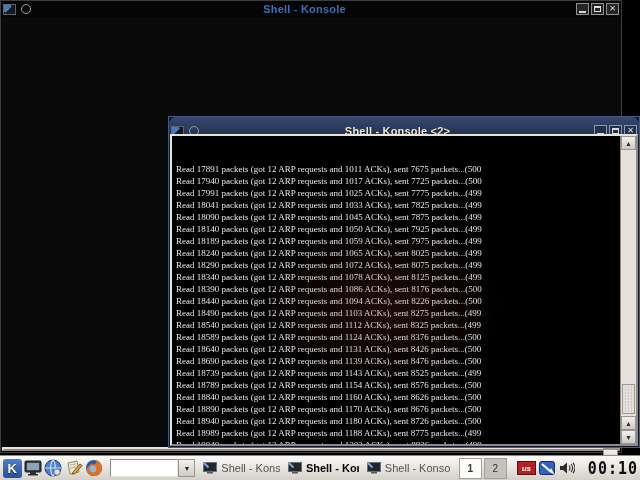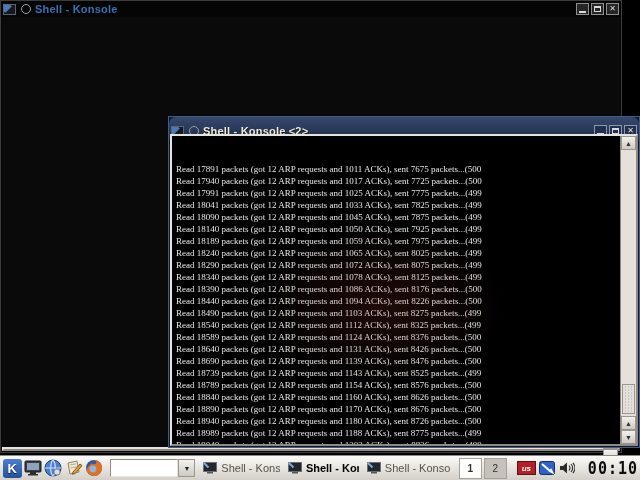--- a/index.html
+++ b/index.html
@@ -2,21 +2,21 @@
 <html><head>
 <meta charset="utf-8">
 <style>
   html,body{margin:0;padding:0;background:#000;}
   .screen{position:relative;width:640px;height:480px;overflow:hidden;background:#000;
           font-family:"Liberation Sans",sans-serif;}
 
   
   .window{position:absolute;box-sizing:border-box;}
   .titlebar{display:flex;align-items:center;height:16px;padding:0 2px;box-sizing:border-box;}
-  .tb-title{flex:1;font-weight:bold;font-size:11px;letter-spacing:.2px;
+  .tb-title{flex:1;text-align:center;font-weight:bold;font-size:11px;letter-spacing:.2px;
             white-space:nowrap;overflow:hidden;}
   .tb-btn{width:13px;height:12px;margin-left:2px;display:flex;align-items:center;justify-content:center;
           box-sizing:border-box;border:1px solid #8f8f8f;background:#262626;color:#d8d8d8;
           font-size:8px;line-height:1;cursor:pointer;}
   .tb-ico{width:13px;height:12px;margin-right:3px;display:flex;align-items:center;justify-content:center;}
   .win-body{position:absolute;left:1px;right:1px;bottom:1px;box-sizing:border-box;
             border:2px solid;border-color:#e6e2dc #8f8b84 #8f8b84 #e6e2dc;background:#000;}
   .console{position:absolute;left:0;top:0;bottom:0;color:#e8e8e8;
            font-family:Liberation Serif, serif;font-size:9px;line-height:12px;
            white-space:pre;overflow:hidden;padding:3px 0 0 4px;}

